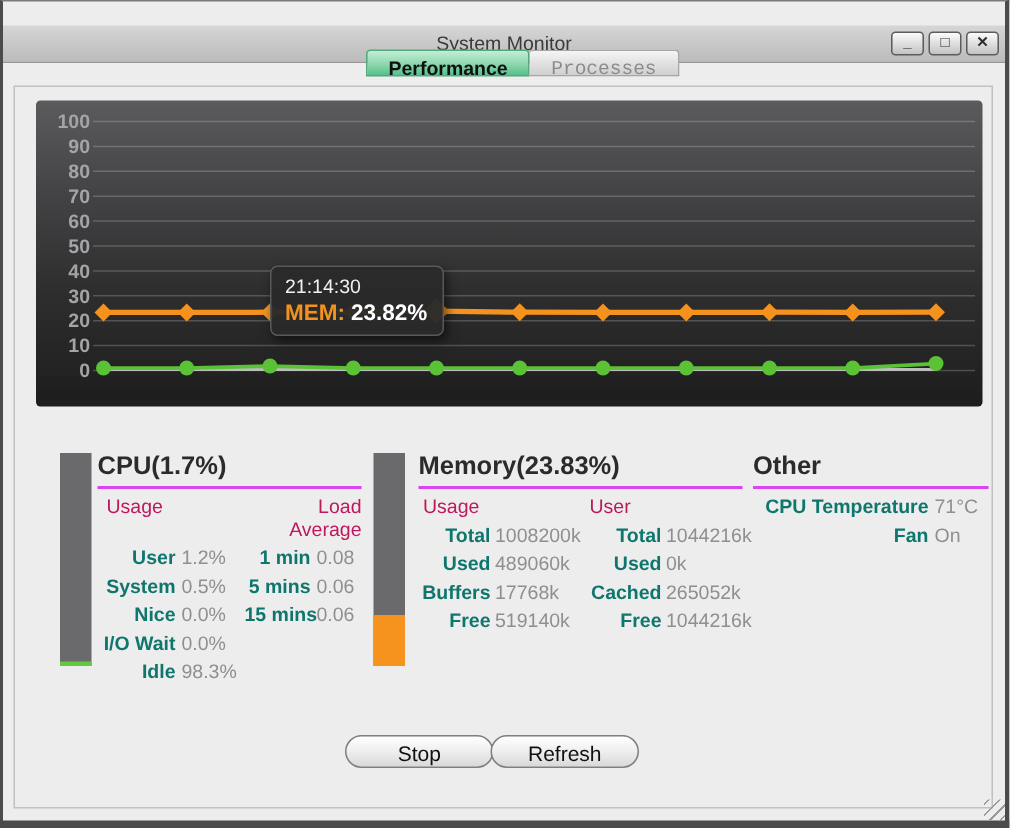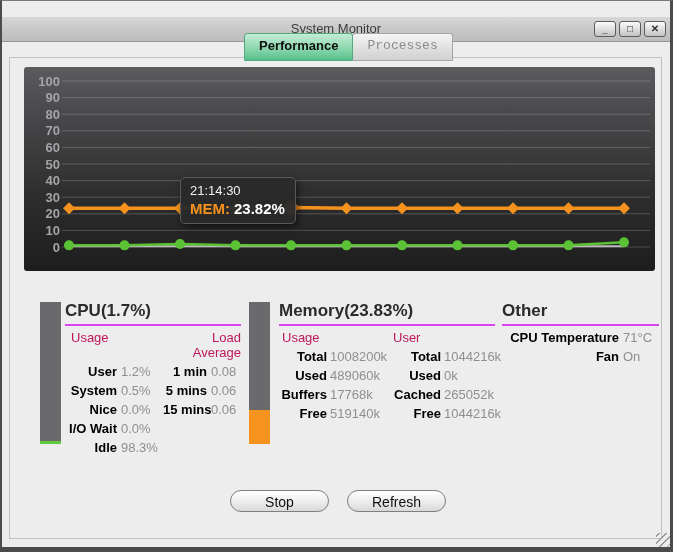--- a/index.html
+++ b/index.html
@@ -26,21 +26,21 @@
   }
   .win-controls{position:absolute;right:4px;top:4px;display:flex;gap:3px;}
   .win-btn{
     width:22px;height:16px;box-sizing:border-box;border:1px solid #5c5c5c;border-radius:3px;
     background:linear-gradient(#fbfbfb,#c3c3c3);
     font-size:10px;line-height:13px;text-align:center;color:#2e2e2e;font-weight:bold;
     cursor:default;
   }
   
   .tabs{position:absolute;top:32px;left:242px;display:flex;z-index:3;}
-  .tab{height:28px;line-height:24px;box-sizing:border-box;padding:0 14px;font-size:13px;border-radius:3px 3px 0 0;}
+  .tab{height:18px;line-height:24px;box-sizing:border-box;padding:0 14px;font-size:13px;border-radius:3px 3px 0 0;}
   .tab.active{
     background:linear-gradient(#c4ecd6 0%,#8cd8ae 55%,#57bf8d 100%);
     border:1px solid #55a87e;font-weight:bold;color:#101010;
   }
   .tab.inactive{
     background:linear-gradient(#f5f5f5 0%,#e0e0e0 55%,#d0d0d0 100%);
     border:1px solid #a6a6a6;border-left:none;color:#8b8b8b;font-family:Liberation Mono, monospace;
   }
   
   .frame{
@@ -67,42 +67,42 @@
   
   .gauge{position:absolute;width:21px;height:142px;background:#6a6a6c;top:301px;}
   .gauge .fill{position:absolute;left:0;right:0;bottom:0;}
   .panel{position:absolute;top:300px;}
   .panel-title{
     font-size:17px;font-weight:bold;color:#2b2b2b;
     padding-bottom:3px;border-bottom:2px solid #d946ef;
   }
   .hdr-row{display:grid;font-size:13px;color:#be185d;margin-top:4px;}
   .stat-grid{display:grid;row-gap:4px;font-size:13px;line-height:15px;margin-top:4px;}
-  .stat-label{text-align:right;font-weight:bold;color:#000000;white-space:nowrap;}
+  .stat-label{text-align:right;font-weight:bold;color:#0f766e;white-space:nowrap;}
   .stat-value{text-align:left;color:#8f8f8f;white-space:nowrap;}
   #cpu-panel{left:63px;width:176px;}
   #cpu-panel .hdr-row,#cpu-panel .stat-grid{grid-template-columns:52px 38px 44px 30px;column-gap:4px;}
   #cpu-panel .hdr-left{grid-column:1/3;padding-left:6px;}
   #cpu-panel .hdr-right{grid-column:3/5;text-align:right;}
   #mem-panel{left:277px;width:216px;}
   #mem-panel .hdr-row,#mem-panel .stat-grid{grid-template-columns:48px 60px 48px 58px;column-gap:3px;}
   #mem-panel .hdr-left{grid-column:1/3;padding-left:3px;}
   #mem-panel .hdr-right{grid-column:3/5;padding-left:0px;}
   #other-panel{left:500px;width:157px;}
   #other-panel .stat-grid{grid-template-columns:117px 36px;column-gap:4px;}
   
   .action-btn{
     position:absolute;top:489px;width:99px;height:22px;box-sizing:border-box;
     border:1px solid #7f7f7f;border-radius:11px;
     background:linear-gradient(#ffffff 0%,#eeeeee 50%,#d9d9d9 100%);
     font-size:14px;color:#111;text-align:center;line-height:20px;cursor:default;
     font-family:"Liberation Sans", sans-serif;
   }
   #stop-btn{left:228px;}
-  #refresh-btn{left:345px;}
+  #refresh-btn{left:325px;}
   .resize-grip{
     position:absolute;right:0;bottom:0;width:14px;height:14px;
     background:repeating-linear-gradient(135deg,transparent 0 2px,#9a9a9a 2px 3px,transparent 3px 5px);
   }
 </style>
 </head>
 <body>
 
 <div class="window">
 

